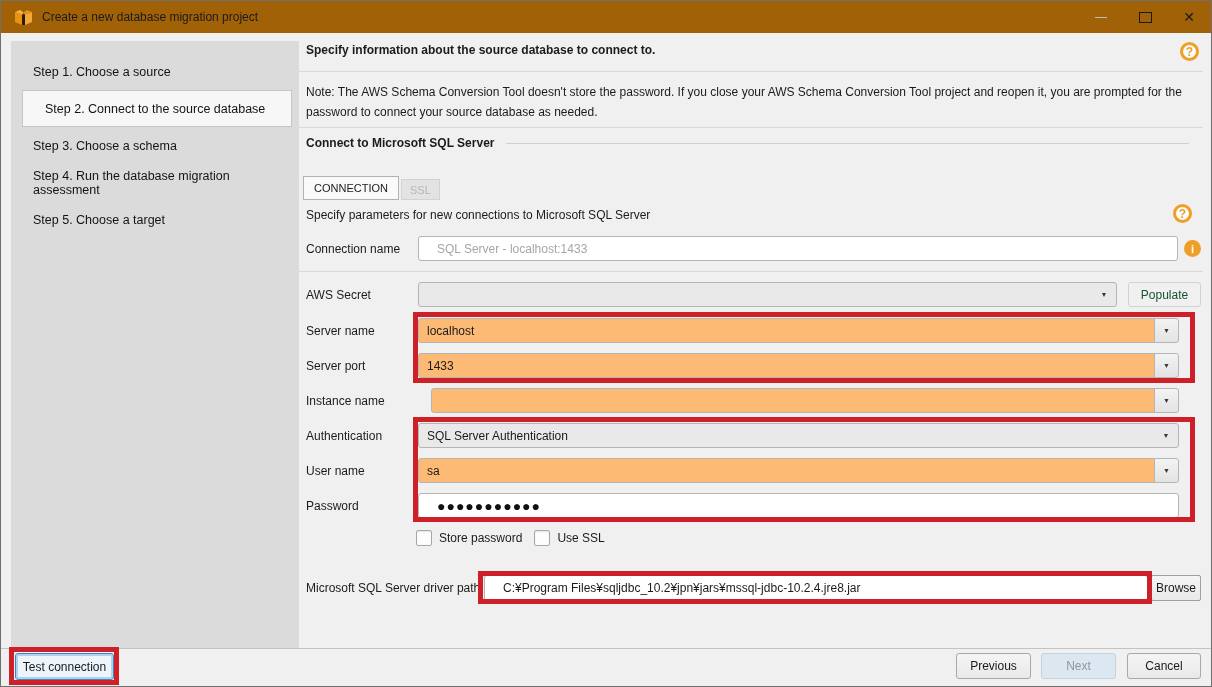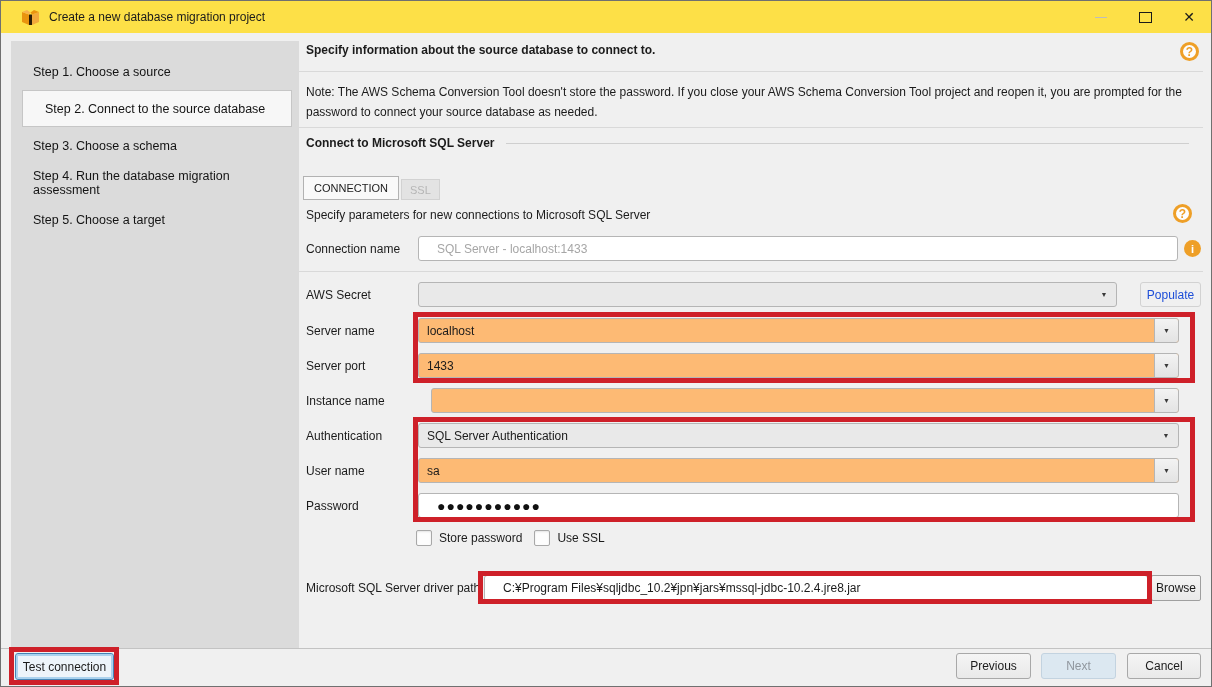--- a/index.html
+++ b/index.html
@@ -6,21 +6,21 @@
   html,body { background:#ffffff; }
   body { font-family:"Liberation Sans", sans-serif; }
 
   .window{
     position:relative; width:1212px; height:687px;
     background:#f0f0f0; border:1px solid #707070; overflow:hidden;
   }
 
   
   .titlebar{ position:absolute; left:0; top:0; right:0; height:32px;
-    background:#fde047; display:flex; align-items:center; padding-left:20px; }
+    background:#a16207; display:flex; align-items:center; padding-left:13px; }
   .app-icon{ width:19px; height:19px; display:inline-flex; }
   .title{ margin-left:9px; font-size:12px; color:#1b1b1b; }
   .win-controls{ position:absolute; right:0; top:0; height:32px; display:flex; }
   .win-btn{ width:44px; height:32px; display:flex; align-items:center; justify-content:center; }
   .min-glyph{ width:12px; border-top:1px solid #bdbdbd; display:inline-block; }
   .max-glyph{ width:13px; height:11px; border:1px solid #1a1a1a; display:inline-block; }
   .close-glyph{ font-size:14px; color:#1a1a1a; line-height:1; }
 
   
   .sidebar{ position:absolute; left:10px; top:40px; width:288px; height:607px;
@@ -80,22 +80,22 @@
     font-size:12px; color:#1b1b1b; white-space:nowrap; }
   .combo .carrow{ width:24px; display:flex; align-items:center; justify-content:center;
     background:linear-gradient(#f3f3f3,#e3e3e3); border-left:1px solid #b5b5b5;
     font-size:7px; color:#3a3a3a; }
   .combo.gray{ background:#e9e9e9; }
   .combo.gray .carrow{ background:transparent; border-left:none; }
   .combo.fixed698{ flex:0 0 699px; }
 
   .btn{ border:1px solid #a8a8a8; border-radius:3px; background:linear-gradient(#f5f5f5,#e9e9e9);
     font-size:12px; color:#1b1b1b; display:flex; align-items:center; justify-content:center; }
-  .btn.populate{ margin-left:auto; width:61px; height:25px;
-    background:#f0f0f0; border-color:#d2d2d2; color:#1d4ed8; }
+  .btn.populate{ margin-left:auto; width:73px; height:25px;
+    background:#f0f0f0; border-color:#d2d2d2; color:#14532d; }
   .btn.browse{ margin-left:3px; width:50px; height:26px; border-radius:2px; border-color:#9f9f9f; }
 
   .cb-group{ display:flex; align-items:center; }
   .cb-box{ width:16px; height:16px; background:#fdfdfd; border:1px solid #a8a8a8;
     border-radius:2px; box-shadow:inset 0 1px 2px rgba(0,0,0,0.10); flex-shrink:0; }
   .cb-label{ margin-left:7px; font-size:12px; color:#1b1b1b; }
   .cbg1{ margin-left:110px; } .cbg2{ margin-left:12px; }
 
   
   .footer-sep{ position:absolute; left:0; right:0; top:647px; height:1px; background:#c3c3c3; }

